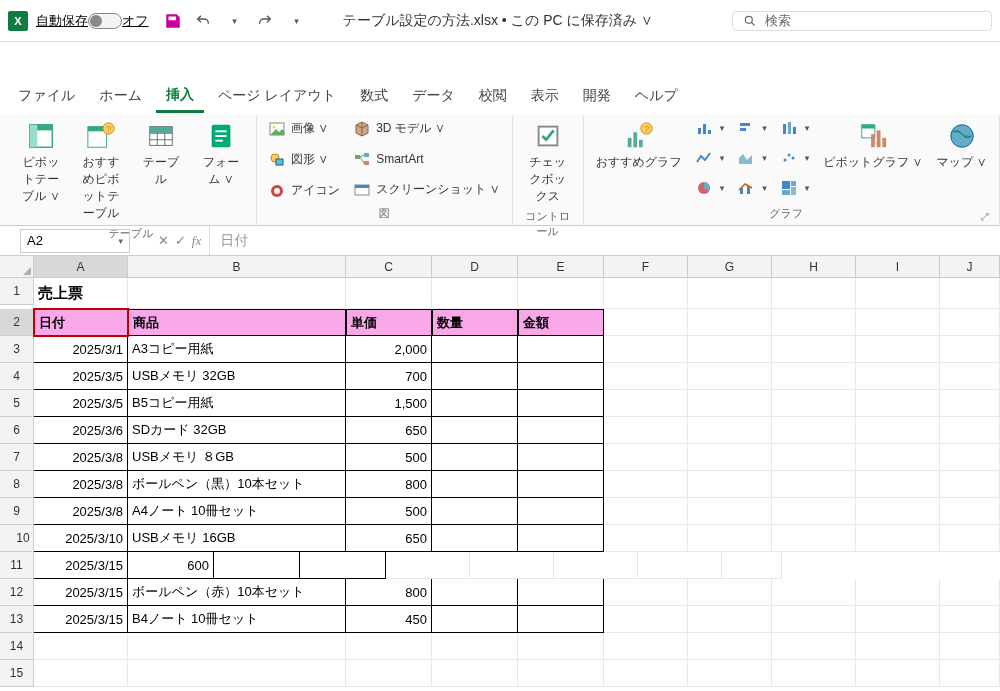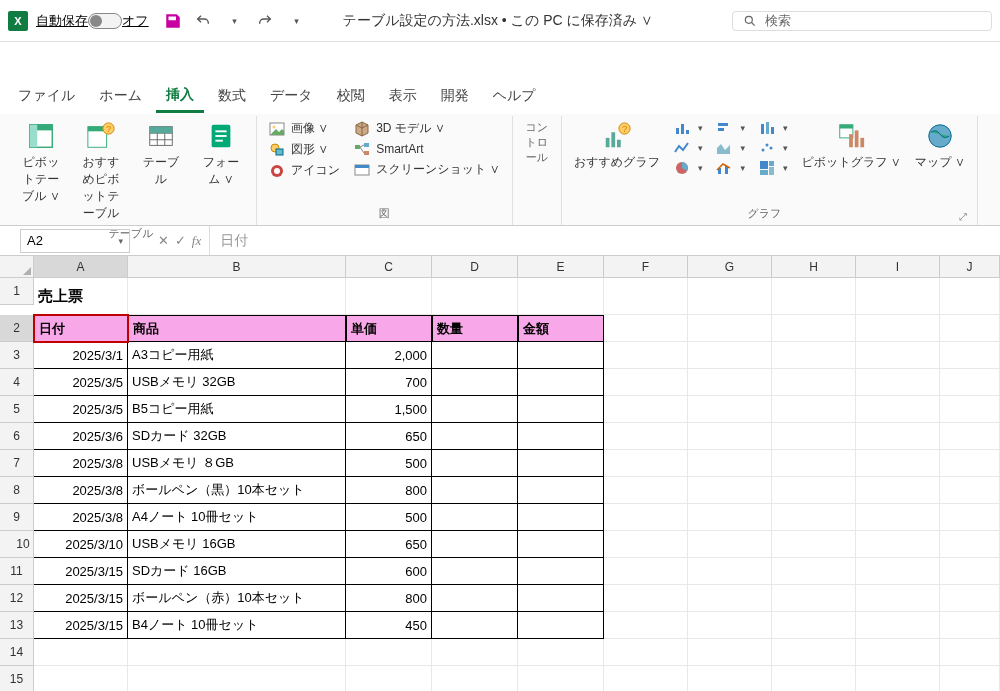--- a/index.html
+++ b/index.html
@@ -24,21 +24,21 @@
   .tab.active { color:#107c41; border-bottom:3px solid #107c41; font-weight:600;}
 
   
   .ribbon { display:flex; height:112px; border-bottom:1px solid #ccc; background:#fafafa; padding: 2px 6px 0 6px;}
   .group { display:flex; flex-direction:column; align-items:center; padding:2px 8px 0 8px; border-right:1px solid #e0e0e0;}
   .group-inner{display:flex; align-items:flex-start; gap:6px; flex:1;}
   .group-label{font-size:11px; color:#666; padding:2px 0 4px 0; text-align:center; width:100%;}
   .bigbtn { display:flex; flex-direction:column; align-items:center; gap:2px; padding:2px 4px; min-width:54px; text-align:center; font-size:12px; color:#333;}
   .bigbtn .ico{width:32px;height:32px;display:flex;align-items:center;justify-content:center;}
   .bigbtn .ico svg, .bigbtn .ico .shape{width:30px;height:30px;}
-  .smallcol { display:flex; flex-direction:column; gap:0; }
+  .smallcol { display:flex; flex-direction:column; gap:10px; }
   .smallbtn { display:flex; align-items:center; gap:6px; padding:2px 4px; font-size:12px; color:#333; white-space:nowrap;}
   .smallbtn .sico{width:16px;height:16px;display:flex;align-items:center;justify-content:center;}
   .chev{font-size:9px;color:#555;margin-left:2px;}
   .dlaunch{align-self:flex-end; font-size:10px; color:#777; padding:0 2px 2px 0;}
   .ribbon .group:last-child{border-right:none;}
 
   
   .fbar { display:flex; align-items:center; height:30px; border-bottom:1px solid #ccc;}
   .namebox{ width:110px; border:1px solid #ccc; margin:2px 20px; height:24px; display:flex; align-items:center; padding:0 6px; justify-content:space-between; font-size:13px;}
   .namebox .dd{font-size:9px;color:#666;}
@@ -61,21 +61,21 @@
   .cell.b{border:1px solid #000;border-top:none;border-left:none;}
   .row .cell.b:first-of-type{border-left:1px solid #000;}
   .hdr-row .cell{background:#f8a8e8;border:1px solid #000;font-weight:bold;}
   .title-cell{font-weight:bold;font-size:15px;border-bottom:1px solid #e8e8e8;}
   .num{justify-content:flex-end;}
   .active-cell{outline:2px solid #c00000; outline-offset:-1px; position:relative; z-index:2;}
   
   .cw-A{width:94px;} .cw-B{width:218px;} .cw-C{width:86px;} .cw-D{width:86px;} .cw-E{width:86px;}
   .cw-F{width:84px;} .cw-G{width:84px;} .cw-H{width:84px;} .cw-I{width:84px;} .cw-J{width:60px;}
   
-  .row1 .cell{height:37px;}
+  .row1 .cell{height:31px;}
   .hdr-row .cell.cw-A{border-left:1px solid #000;}
   .hdr-row .cell{border-top:1px solid #000;}
 </style>
 </head>
 <body>
 
 <div class="titlebar">
   <div class="app-icon">X</div>
   <div class="autosave">
     <span>自動保存</span>
@@ -110,20 +110,21 @@
         <line x1="15" y1="15" x2="20" y2="20"></line>
       </svg>
     <span>検索</span>
   </div>
 </div>
 
 <div class="tabs" id="tabs-row">
     <div class="tab">ファイル</div>
     <div class="tab">ホーム</div>
     <div class="tab active">挿入</div>
+    <div class="tab">ページ レイアウト</div>
     <div class="tab">数式</div>
     <div class="tab">データ</div>
     <div class="tab">校閲</div>
     <div class="tab">表示</div>
     <div class="tab">開発</div>
     <div class="tab">ヘルプ</div>
   </div>
 
 <div class="ribbon">
   <div class="group">
@@ -238,20 +239,31 @@
               </svg>
             </span>
             <span>スクリーンショット ∨</span>
           </div>
       </div>
     </div>
     <div class="group-label">図</div>
   </div>
 
   <div class="group">
+    <div class="group-inner">
+      <div class="bigbtn">
+        <span class="ico">
+            <svg viewBox="0 0 32 32">
+              <rect x="6" y="6" width="20" height="20" fill="#fff" stroke="#888" stroke-width="2"></rect>
+              <path d="M10 16 L14 20 L22 10" fill="none" stroke="#3a7" stroke-width="3"></path>
+            </svg>
+          </span>
+        <span>チェックボックス</span>
+      </div>
+    </div>
     <div class="group-label">コントロール</div>
   </div>
 
   <div class="group" style="flex:0 0 auto;">
     <div class="group-inner">
       <div class="bigbtn">
         <span class="ico">
             <svg viewBox="0 0 32 32">
               <rect x="4" y="18" width="4" height="10" fill="#5a9"></rect>
               <rect x="10" y="12" width="4" height="16" fill="#5a9"></rect>
@@ -543,21 +555,20 @@
         <div class="cell cw-E b"></div>
         <div class="cell cw-F "></div>
         <div class="cell cw-G "></div>
         <div class="cell cw-H "></div>
         <div class="cell cw-I "></div>
         <div class="cell cw-J "></div>
       </div>
       <div class="row ">
         <div class="row-h" style="height: 27px;">11</div>
         <div class="cell cw-A b num">2025/3/15</div>
-        <div class="cell cw-B b">SDカード 16GB</div>
         <div class="cell cw-C b num">600</div>
         <div class="cell cw-D b"></div>
         <div class="cell cw-E b"></div>
         <div class="cell cw-F "></div>
         <div class="cell cw-G "></div>
         <div class="cell cw-H "></div>
         <div class="cell cw-I "></div>
         <div class="cell cw-J "></div>
       </div>
       <div class="row ">

